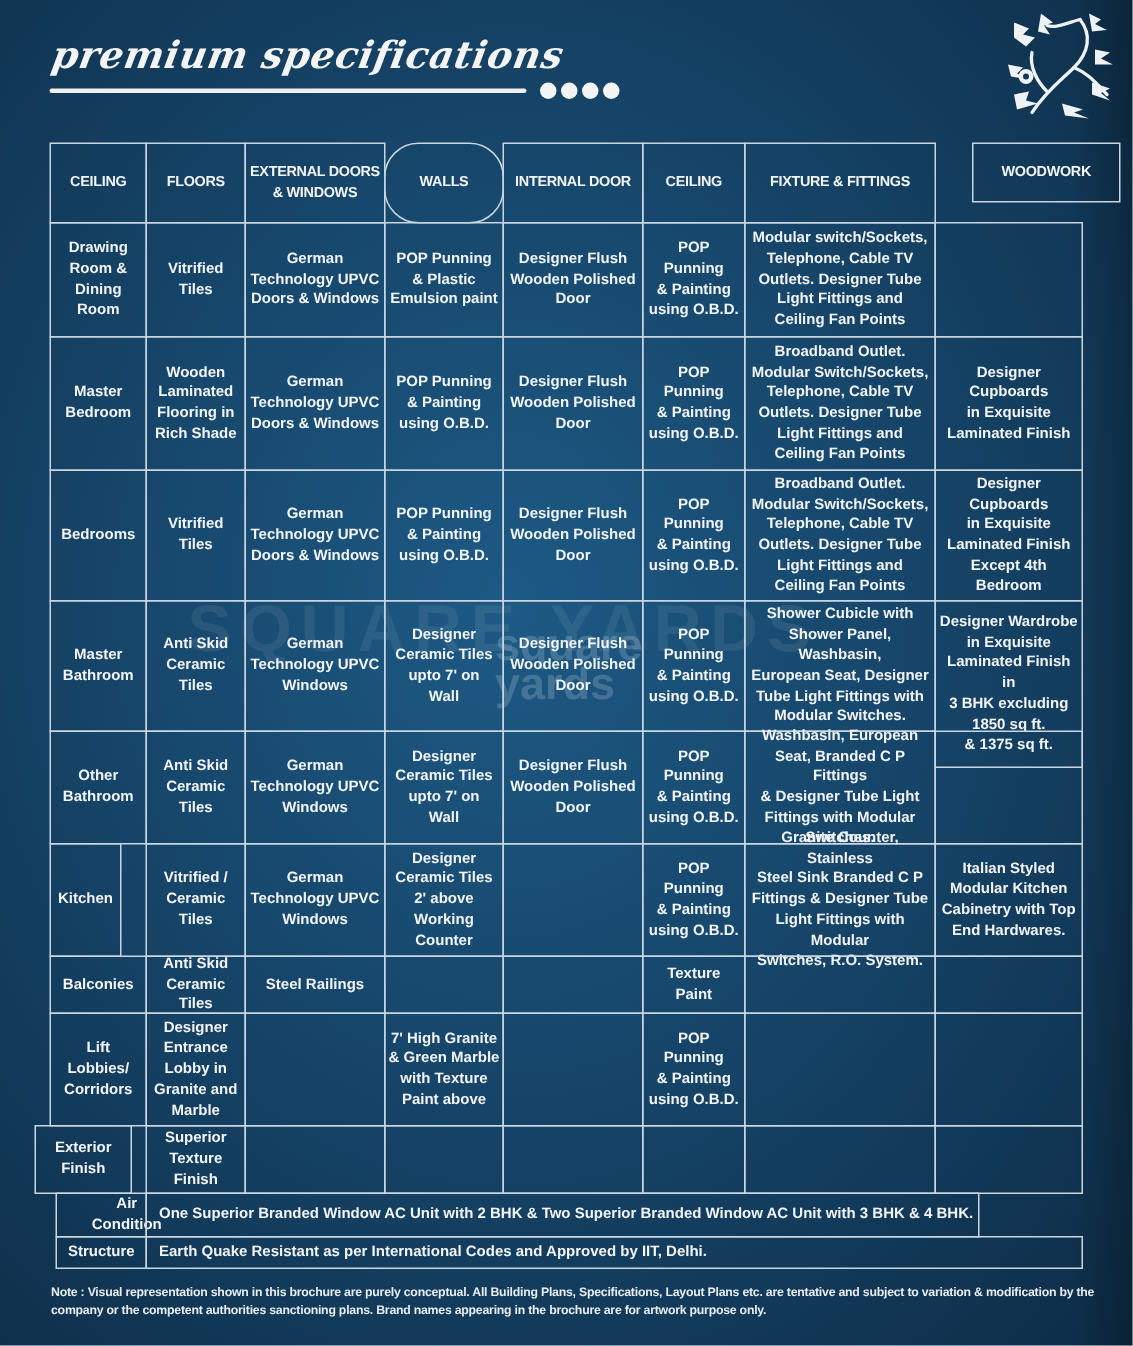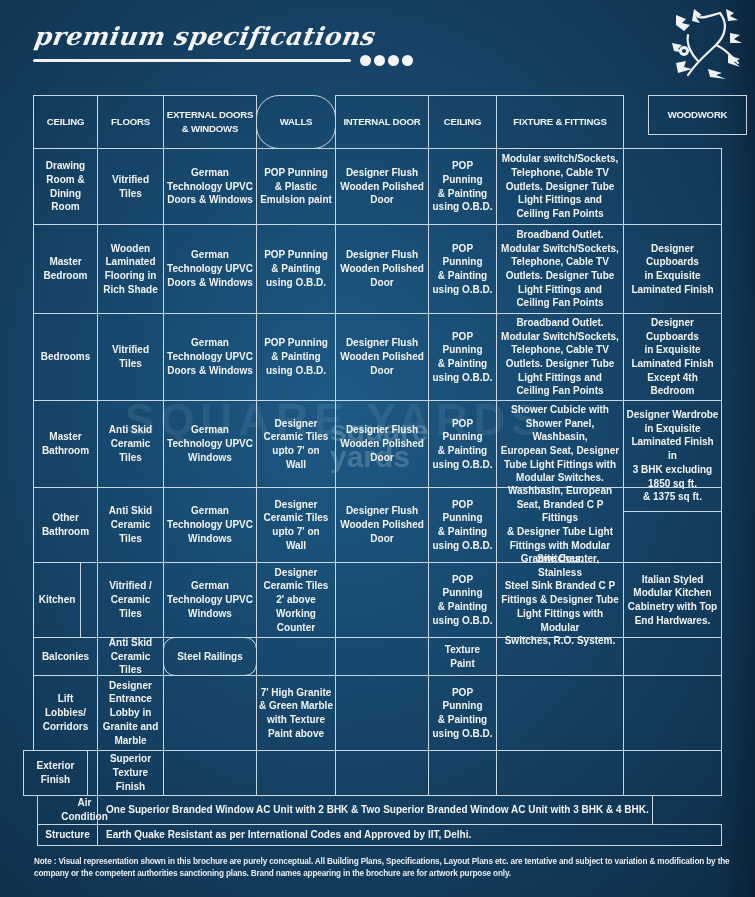--- a/index.html
+++ b/index.html
@@ -253,21 +253,21 @@
 Fittings &amp; Designer Tube
 Light Fittings with Modular
 Switches, R.O. System.</div>
     <div class="cell " style="left: 623px; top: 562px; width: 99px; height: 76px;">Italian Styled
 Modular Kitchen
 Cabinetry with Top
 End Hardwares.</div>
     <div class="cell " style="left: 33px; top: 637px; width: 65px; height: 39px;">Balconies</div>
     <div class="cell " style="left: 97px; top: 637px; width: 67px; height: 39px;">Anti Skid
 Ceramic Tiles</div>
-    <div class="cell " style="left: 163px; top: 637px; width: 94px; height: 39px; border-radius: 12px;">Steel Railings</div>
+    <div class="cell " style="left: 163px; top: 637px; width: 94px; height: 39px;">Steel Railings</div>
     <div class="cell " style="left: 256px; top: 637px; width: 80px; height: 39px;"></div>
     <div class="cell " style="left: 335px; top: 637px; width: 94px; height: 39px;"></div>
     <div class="cell " style="left: 428px; top: 637px; width: 69px; height: 39px;">Texture
 Paint</div>
     <div class="cell " style="left: 496px; top: 637px; width: 128px; height: 39px;"></div>
     <div class="cell " style="left: 623px; top: 637px; width: 99px; height: 39px;"></div>
     <div class="cell " style="left: 33px; top: 675px; width: 65px; height: 76px;">Lift Lobbies/
 Corridors</div>
     <div class="cell " style="left: 97px; top: 675px; width: 67px; height: 76px;">Designer
 Entrance

